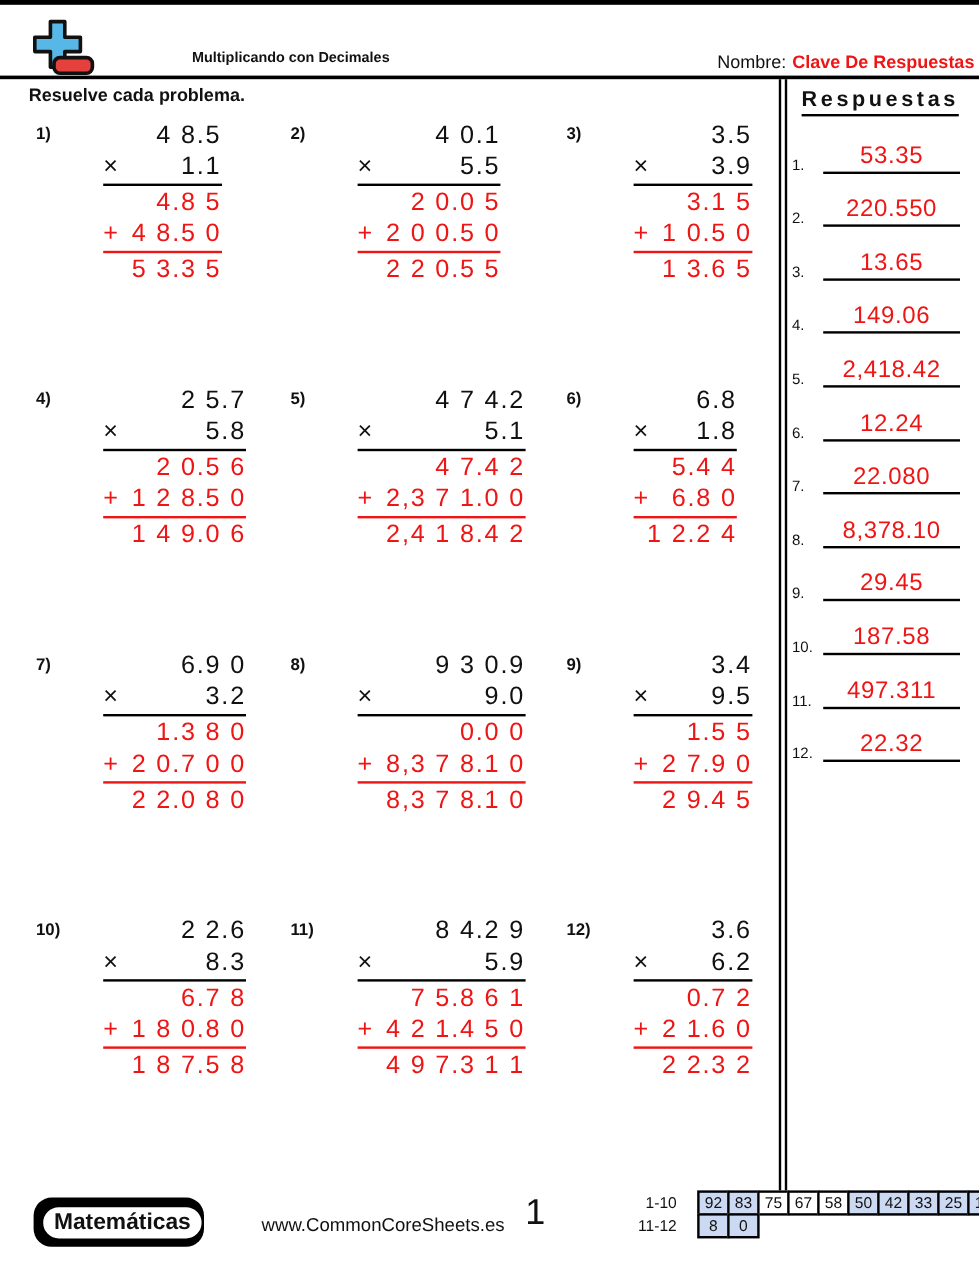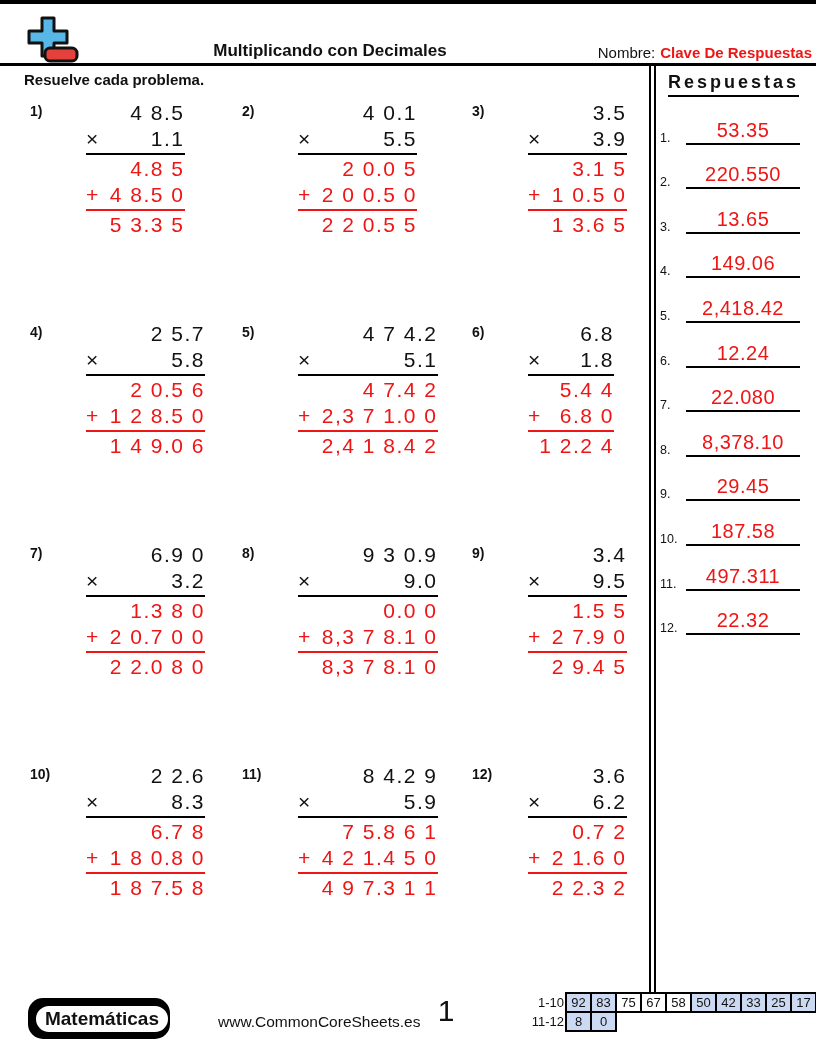--- a/index.html
+++ b/index.html
@@ -2,22 +2,22 @@
 <html style="--red: #ee1515; --cell-blue: #ccd9f2;"><head>
 <meta charset="utf-8">
 <style>
   html,body{margin:0;padding:0;}
   body{
     width:816px;height:1056px;position:relative;background:#fff;
     font-family:"Liberation Sans",sans-serif;color:#111;overflow:hidden;
   }
   .topbar{position:absolute;top:0;left:0;width:816px;height:4px;background:#000;}
   .logo{position:absolute;left:20px;top:15px;}
-  .title{position:absolute;top:41px;left:160px;width:340px;text-align:center;
-         font-size:17px;font-weight:bold;}
+  .title{position:absolute;top:41px;left:160px;width:340px;
+         font-size:12px;font-weight:bold;}
   .nameblock{position:absolute;top:44px;right:4px;font-size:15px;white-space:nowrap;}
   .nameblock .val{color:var(--red);font-weight:bold;margin-left:5px;}
   .header-rule{position:absolute;top:63px;left:0;width:816px;height:3px;background:#000;}
   .instruction{position:absolute;top:71px;left:24px;font-size:15px;font-weight:bold;}
 
   .divider{position:absolute;left:649px;top:66px;height:929px;width:7px;
            border-left:2px solid #000;border-right:2px solid #000;box-sizing:border-box;}
 
   .problems{position:absolute;left:30px;top:100px;width:615px;
             display:grid;grid-template-columns:212px 230px 173px;grid-auto-rows:221px;}
@@ -44,21 +44,21 @@
   .badge{position:absolute;left:28px;top:998px;width:142px;height:41px;background:#000;
          border-radius:15px;display:flex;align-items:center;justify-content:flex-end;}
   .pill{background:#fff;border:2.5px solid #000;border-radius:999px;padding:2px 9px;
         font-weight:bold;font-size:19px;white-space:nowrap;}
   .website{position:absolute;left:178px;top:1013px;font-size:15.5px;margin-left:40px;}
   .pagenum{position:absolute;left:418px;top:994px;width:56px;text-align:center;font-size:30px;}
 
   .score{position:absolute;left:516px;top:992px;font-size:13px;}
   .score-row{display:flex;align-items:stretch;height:21px;}
   .score-row + .score-row{margin-top:-2px;}
-  .score-label{width:48px;text-align:right;padding-right:3px;line-height:21px;flex:none;}
+  .score-label{width:48px;text-align:right;padding-right:19px;line-height:21px;flex:none;}
   .score-cell{width:23px;border:2px solid #000;margin-left:-2px;box-sizing:content-box;
               display:flex;align-items:center;justify-content:center;background:#fff;text-align:center;}
   .score-cell.shaded{background:var(--cell-blue);}
 </style>
 </head>
 <body>
 
 <div class="topbar"></div>
 
 <svg class="logo" width="60" height="50" viewBox="0 0 60 50">

